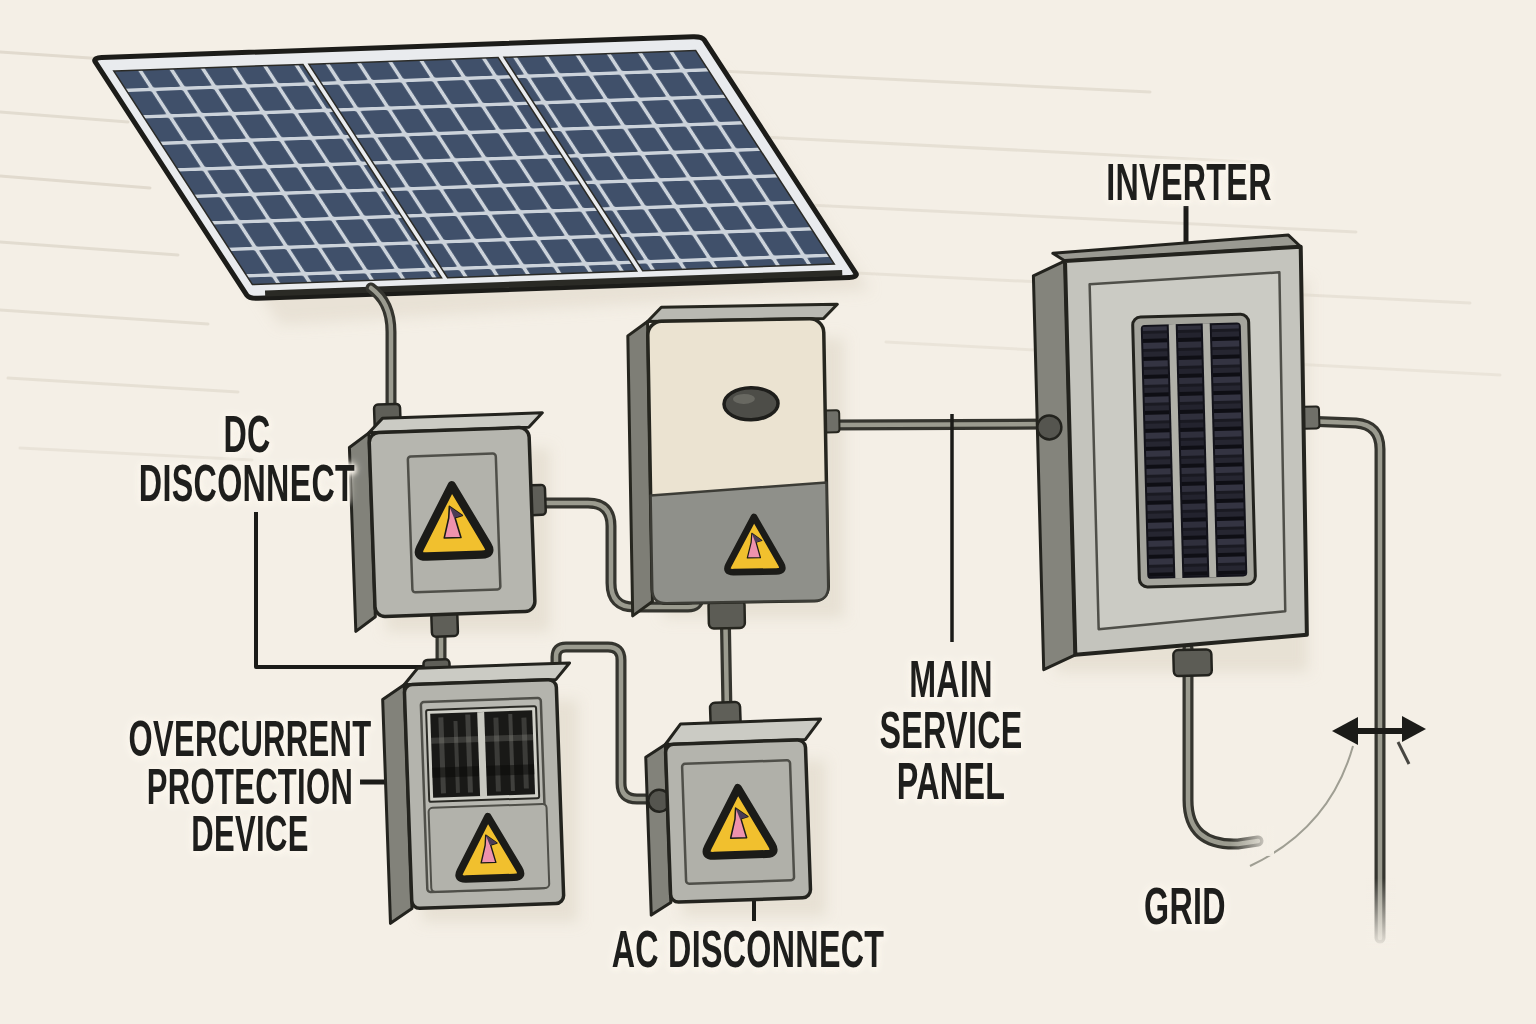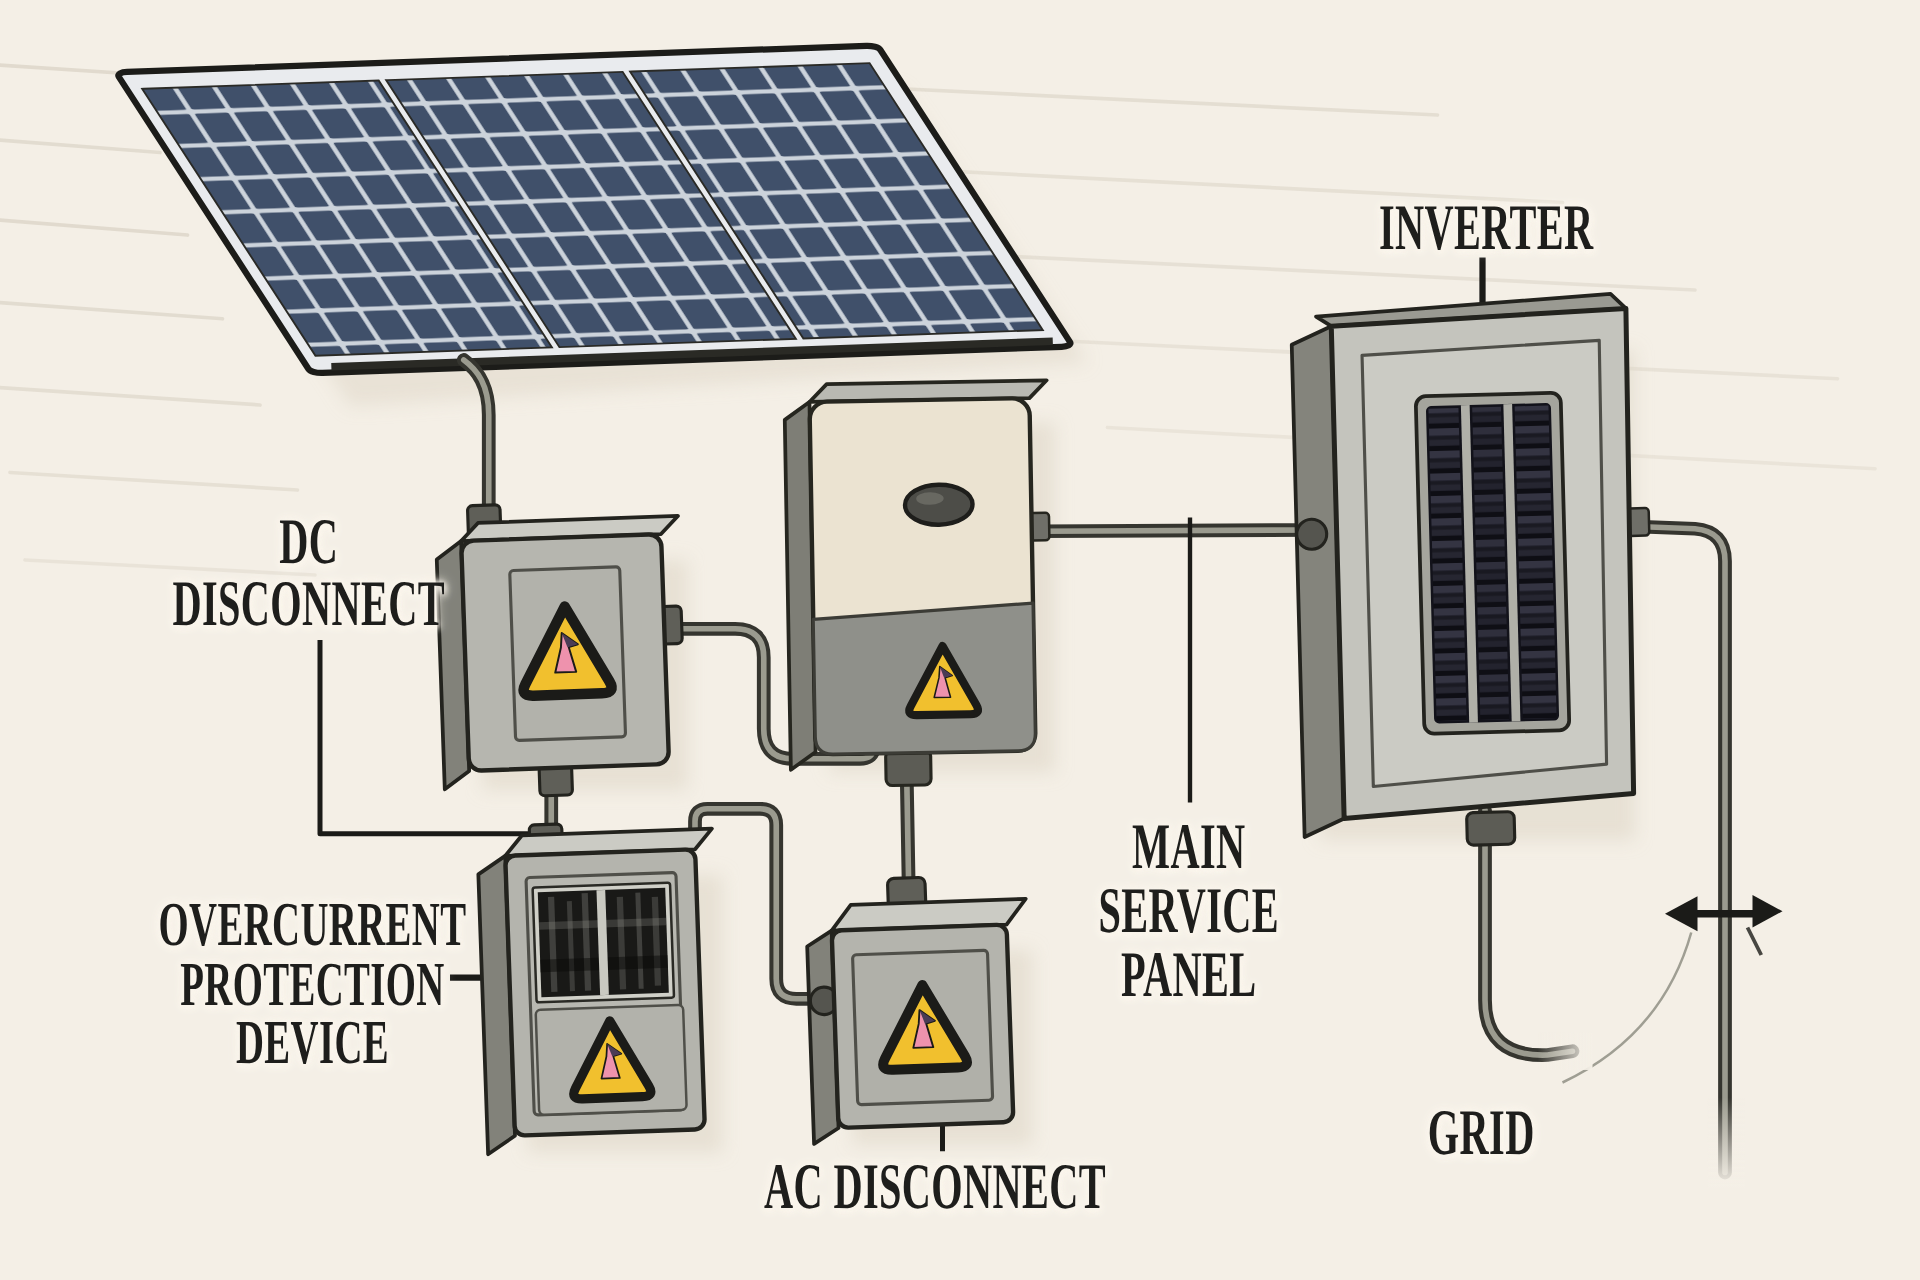--- a/index.html
+++ b/index.html
@@ -1,17 +1,17 @@
 <!DOCTYPE html>
 <html><head>
 <meta charset="utf-8">
 <style>
   html,body{margin:0;padding:0;background:#e8e3d8;}
   .stage{position:relative;width:1536px;height:1024px;overflow:hidden;background:#f4efe6;
-         font-family:Liberation Serif, serif;}
+         font-family:Liberation Sans, sans-serif;}
   .stage svg{position:absolute;inset:0;display:block;}
   .lbl{position:absolute;font-weight:bold;font-size:52px;line-height:0.95;color:#1e1e1c;
        text-align:center;white-space:nowrap;
        transform:translate(-50%,-50%) scaleX(0.62);
        text-shadow:0 0 5px #faf5ec,0 0 9px #faf5ec,0 0 14px #faf5ec,2px 3px 7px #faf5ec;
        letter-spacing:0.5px;}
   .lbl div{pointer-events:none;}
 </style>
 </head>
 <body>

